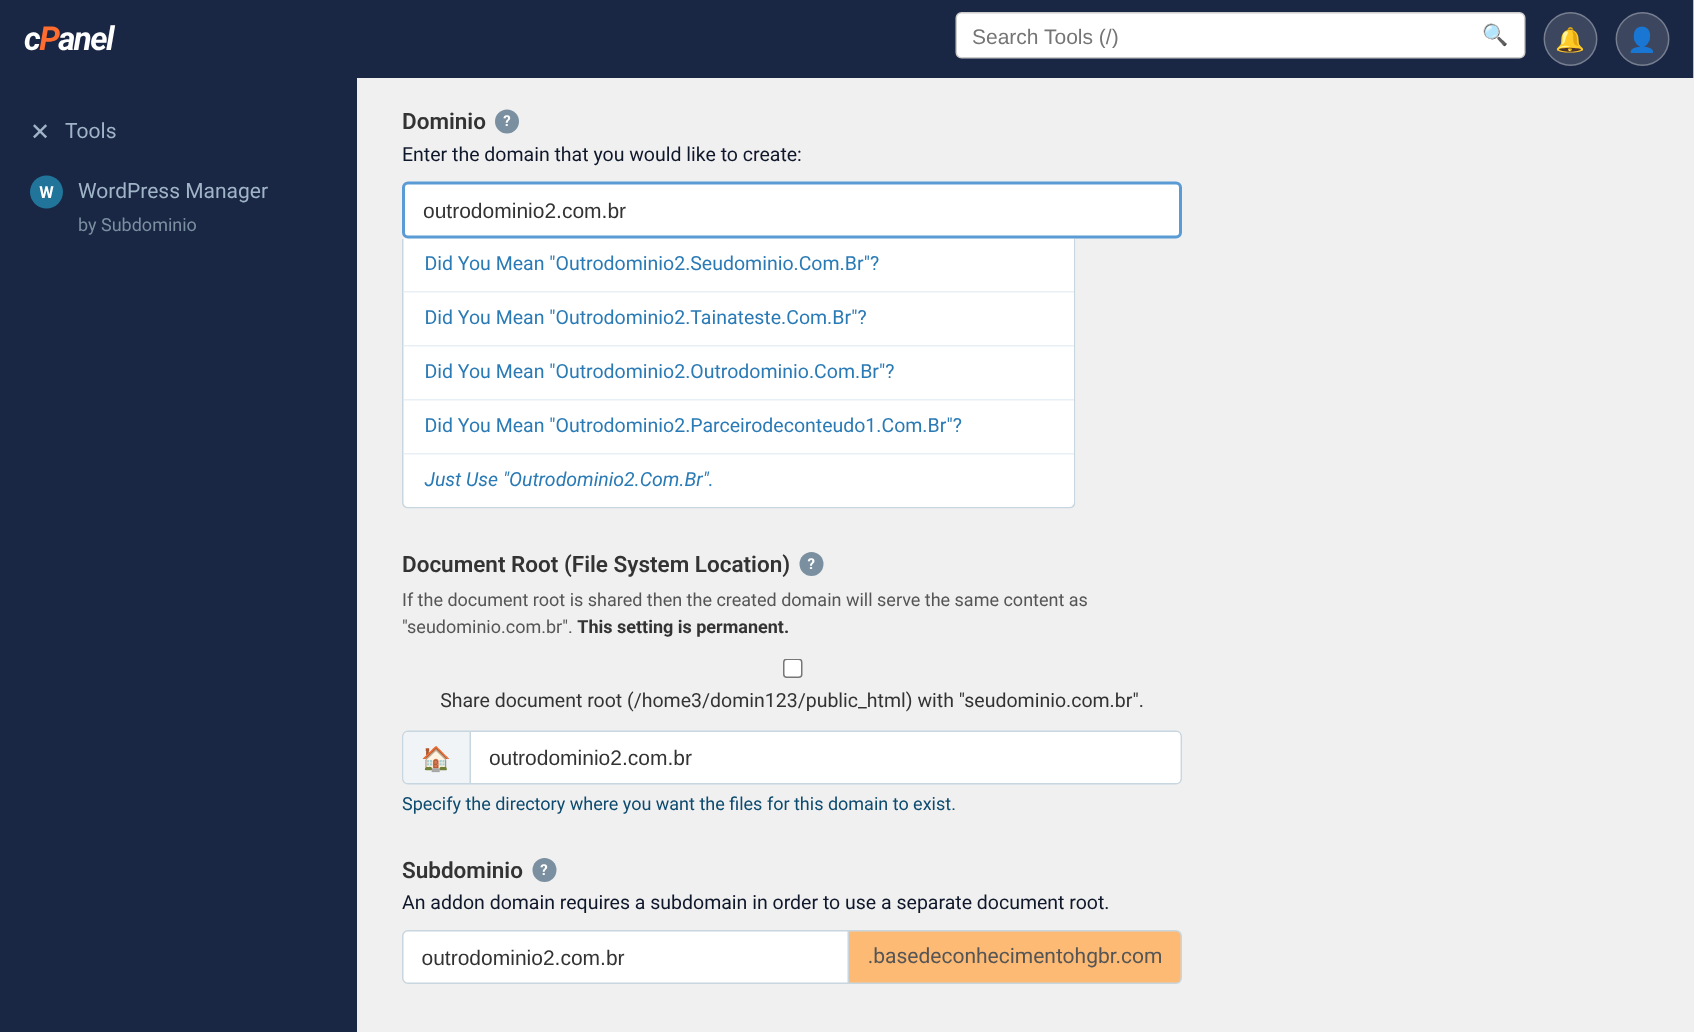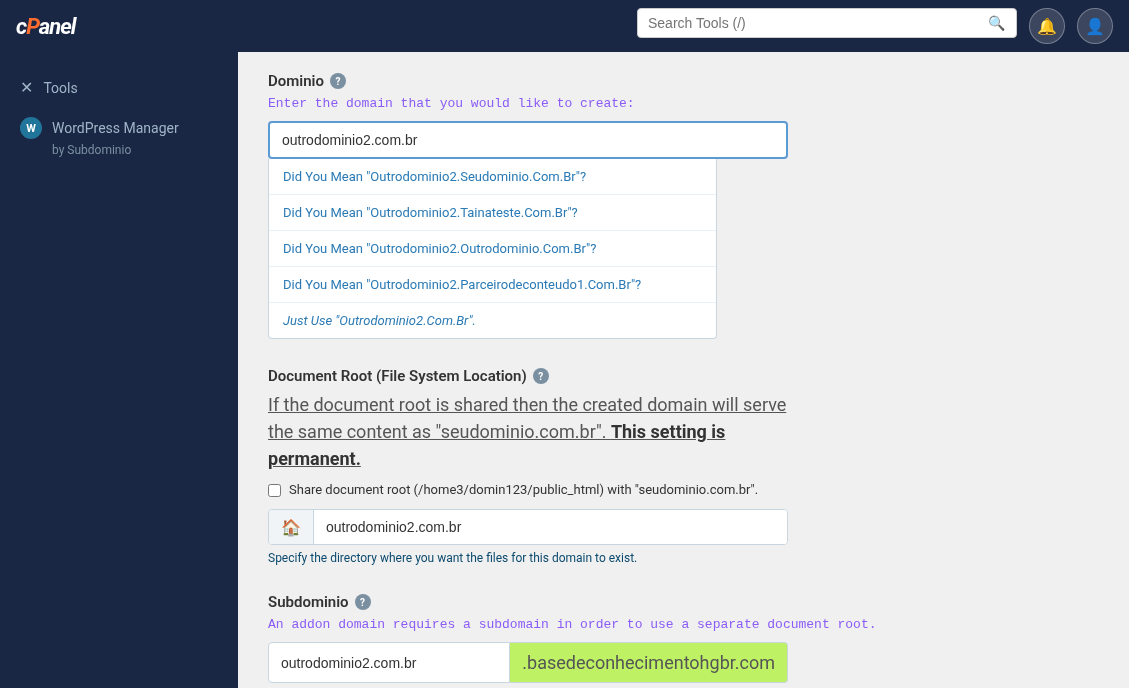--- a/index.html
+++ b/index.html
@@ -123,23 +123,22 @@
       height: 16px;
       border-radius: 50%;
       background: #7a8fa0;
       color: white;
       font-size: 10px;
       cursor: pointer;
       font-weight: bold;
     }
     .section-desc {
       font-size: 13px;
-      color: #8b5cf6;
+      color: #0f172a;
       margin-bottom: 10px;
-      font-family: Liberation Mono, monospace;
     }
 
     
     .domain-input-wrapper {
       position: relative;
     }
     .domain-input {
       width: 520px;
       padding: 9px 12px;
       border: 2px solid #5b9bd5;
@@ -164,36 +163,36 @@
       color: #2a7ab5;
       font-size: 13px;
       cursor: pointer;
       border-bottom: 1px solid #e8f0f5;
     }
     .suggestion-item:last-child { border-bottom: none; color: #2a7ab5; font-style: italic; }
 
     
     .doc-root-section { margin-bottom: 28px; }
     .warning-text {
-      font-size: 18px;
+      font-size: 12px;
       color: #555;
       margin-bottom: 10px;
       max-width: 520px;
       line-height: 1.5;
-      text-decoration: underline;
     }
     .warning-text strong { color: #333; }
     .checkbox-label {
       display: flex;
       align-items: center;
       gap: 8px;
       font-size: 13px;
       color: #333;
       margin-bottom: 12px;
       max-width: 520px;
+      flex-direction: column;
     }
     .checkbox-label input[type="checkbox"] { margin-top: 2px; flex-shrink: 0; }
 
     
     .dir-input-wrapper {
       display: flex;
       width: 520px;
       border: 1px solid #c8d6e0;
       border-radius: 4px;
       overflow: hidden;
@@ -233,23 +232,23 @@
       font-size: 14px;
       color: #333;
       background: white;
       outline: none;
     }
     .subdomain-right {
       padding: 9px 12px;
       border: 1px solid #c8d6e0;
       border-left: none;
       border-radius: 0 4px 4px 0;
-      font-size: 18px;
+      font-size: 14px;
       color: #555;
-      background: #bef264;
+      background: #fdba74;
       white-space: nowrap;
     }
   </style>
 </head>
 <body>
 
 <div class="header">
   <div class="header-left">
     <div class="cpanel-logo">c<span>P</span>anel</div>
   </div>

